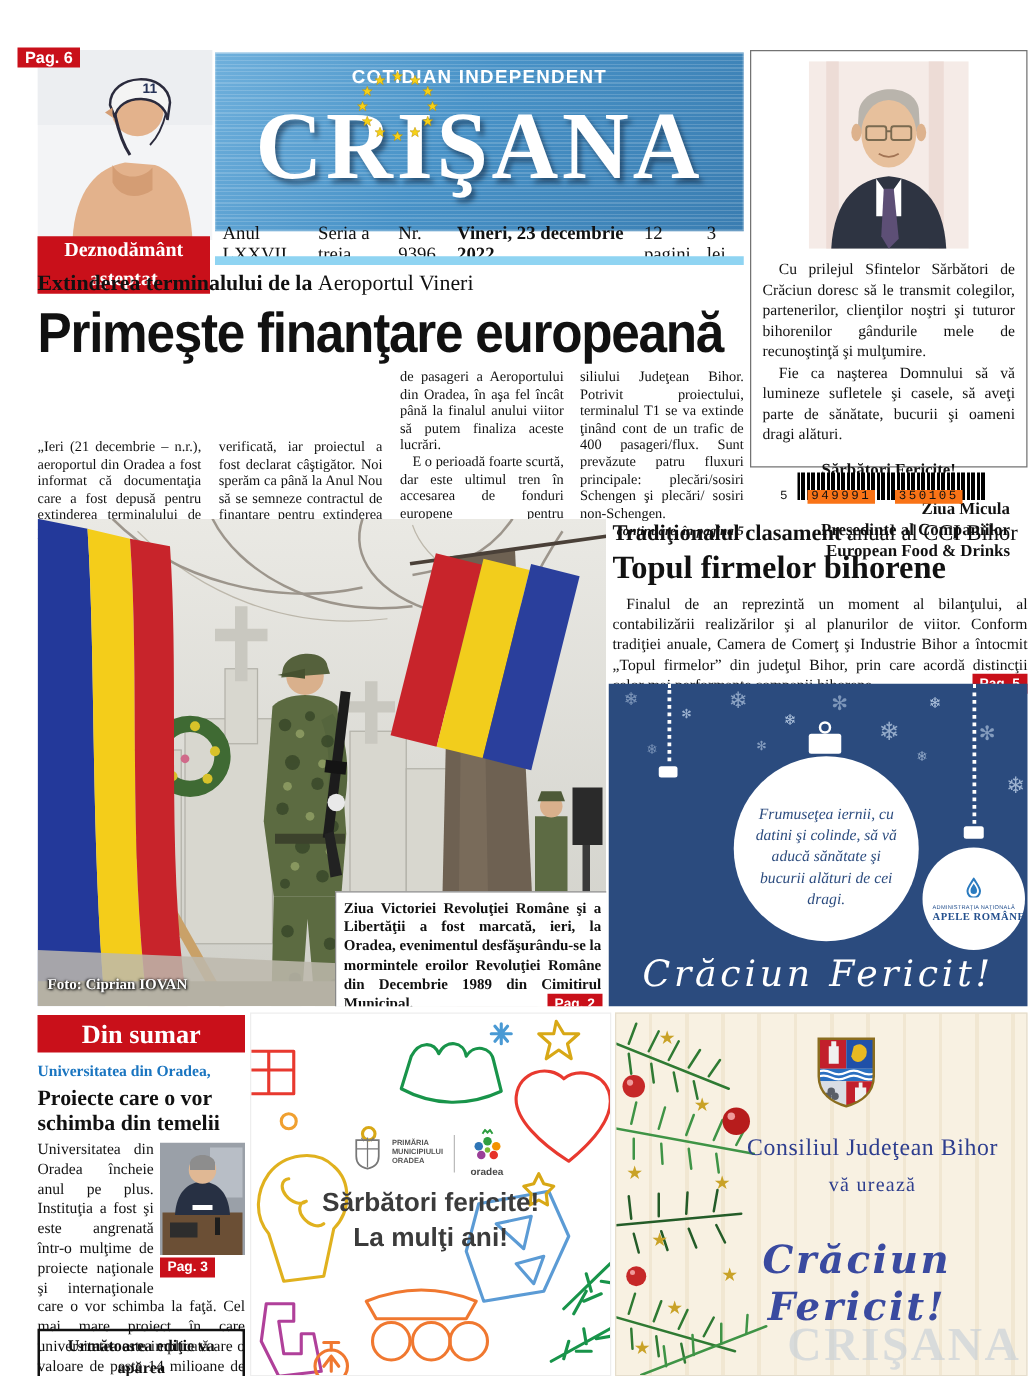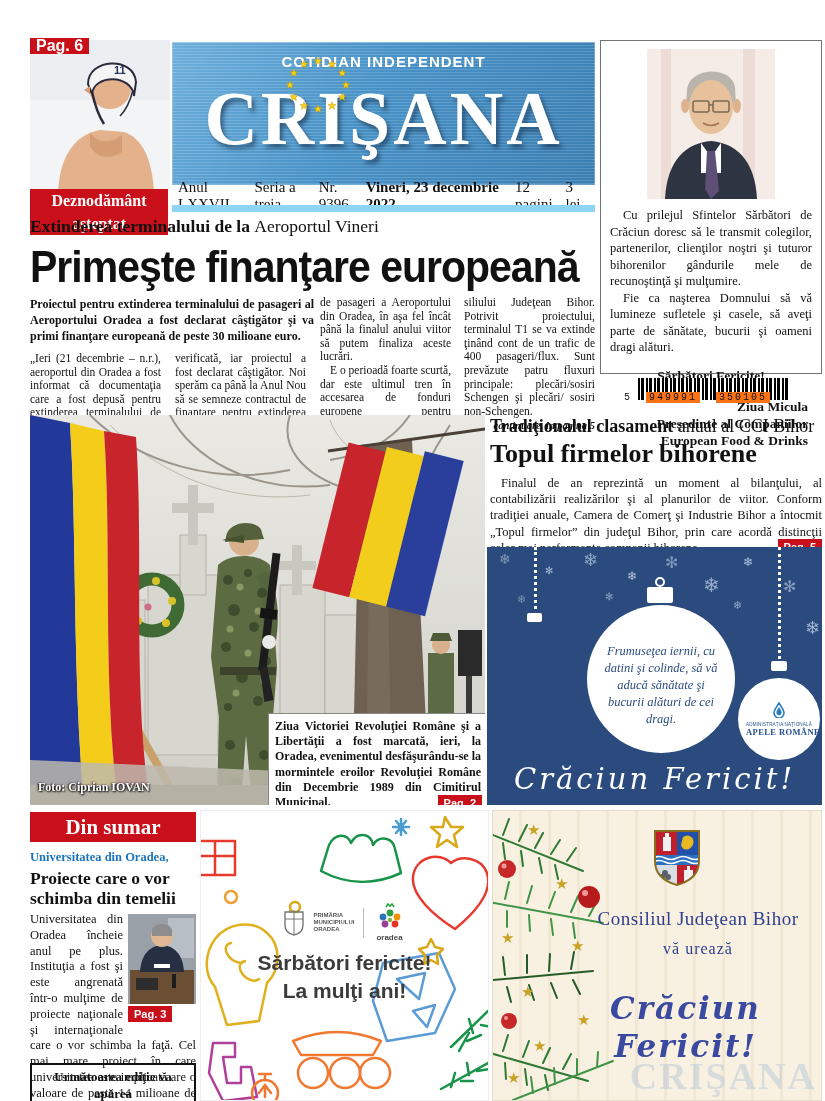--- a/index.html
+++ b/index.html
@@ -19,21 +19,21 @@
   #masthead .title{position:relative;margin-top:6px;text-align:center;color:#fff;
     font:bold 74px/80px "Liberation Serif","DejaVu Serif",serif;letter-spacing:3px;z-index:1;
     text-shadow:3px 4px 4px rgba(15,35,60,.55);transform:scaleY(1.04);transform-origin:top center;}
   #eu-stars{position:absolute;left:113px;top:14px;width:66px;height:58px;z-index:3;}
   #infobar{left:172px;top:186px;width:423px;height:20px;display:flex;justify-content:space-between;
     align-items:center;font:15px "Liberation Serif","DejaVu Serif",serif;padding:0 6px;box-sizing:border-box;}
   #infobar .bold{font-weight:bold;}
   #infobar-rule{left:172px;top:205px;width:423px;height:7px;background:#8fd4f2;}
   
   #wp-photo{left:30px;top:40px;width:140px;height:152px;}
-  #pag6{left:30px;top:38px;z-index:5;font-size:16px;}
+  #pag6{left:14px;top:38px;z-index:5;font-size:13px;}
   #top-banner{left:30px;top:189px;width:138px;background:#c9101a;color:#fff;text-align:center;
     font:bold 16px/23px "Liberation Serif","DejaVu Serif",serif;}
   
   #kicker{left:30px;top:216px;width:565px;font-size:17.5px;}
   #kicker b{font-weight:bold;}
   #headline{left:30px;top:240px;width:565px;font:bold 41px/48px "Liberation Sans","DejaVu Sans",sans-serif;
     letter-spacing:-1px;transform:scaleY(1.1);transform-origin:top left;white-space:nowrap;}
   .bodytxt{font-size:11.5px;line-height:13.6px;text-align:justify;}
   #lead{left:30px;top:296px;width:284px;font-weight:bold;font-size:12px;line-height:16px;text-align:justify;}
   .col{width:131px;}
@@ -174,21 +174,20 @@
     <span class="bold">Vineri, 23 decembrie 2022</span>
     <span>12 pagini</span>
     <span>3 lei</span>
   </div>
   <div id="infobar-rule" class="abs"></div>
 
   <div id="kicker" class="abs">
     <b>Extinderea terminalului de la </b><span>Aeroportul Vineri</span>
   </div>
   <div id="headline" class="abs">Primeşte finanţare europeană</div>
-  <div id="lead" class="abs">Proiectul pentru extinderea terminalului de pasageri al Aeroportului Oradea a fost declarat câştigător şi va primi finanţare europeană de peste 30 milioane euro.</div>
   <div id="col1" class="abs col bodytxt">
     <p>„Ieri (21 decembrie – n.r.), aeroportul din Oradea a fost informat că documentaţia care a fost depusă pentru extinderea terminalului de pasageri a fost</p>
   </div>
   <div id="col2" class="abs col bodytxt">
     <p>verificată, iar proiectul a fost declarat câştigător. Noi sperăm ca până la Anul Nou să se semneze contractul de finanţare pentru extinderea terminalului</p>
   </div>
   <div id="col3" class="abs col bodytxt">
     <p>de pasageri a Aeroportului din Oradea, în aşa fel încât până la finalul anului viitor să putem finaliza aceste lucrări.</p>
     <p class="ind">E o perioadă foarte scurtă, dar este ultimul tren în accesarea de fonduri europene pentru aeroporturi”, a precizat Ilie Bolojan, preşedintele Con-</p>
   </div>

